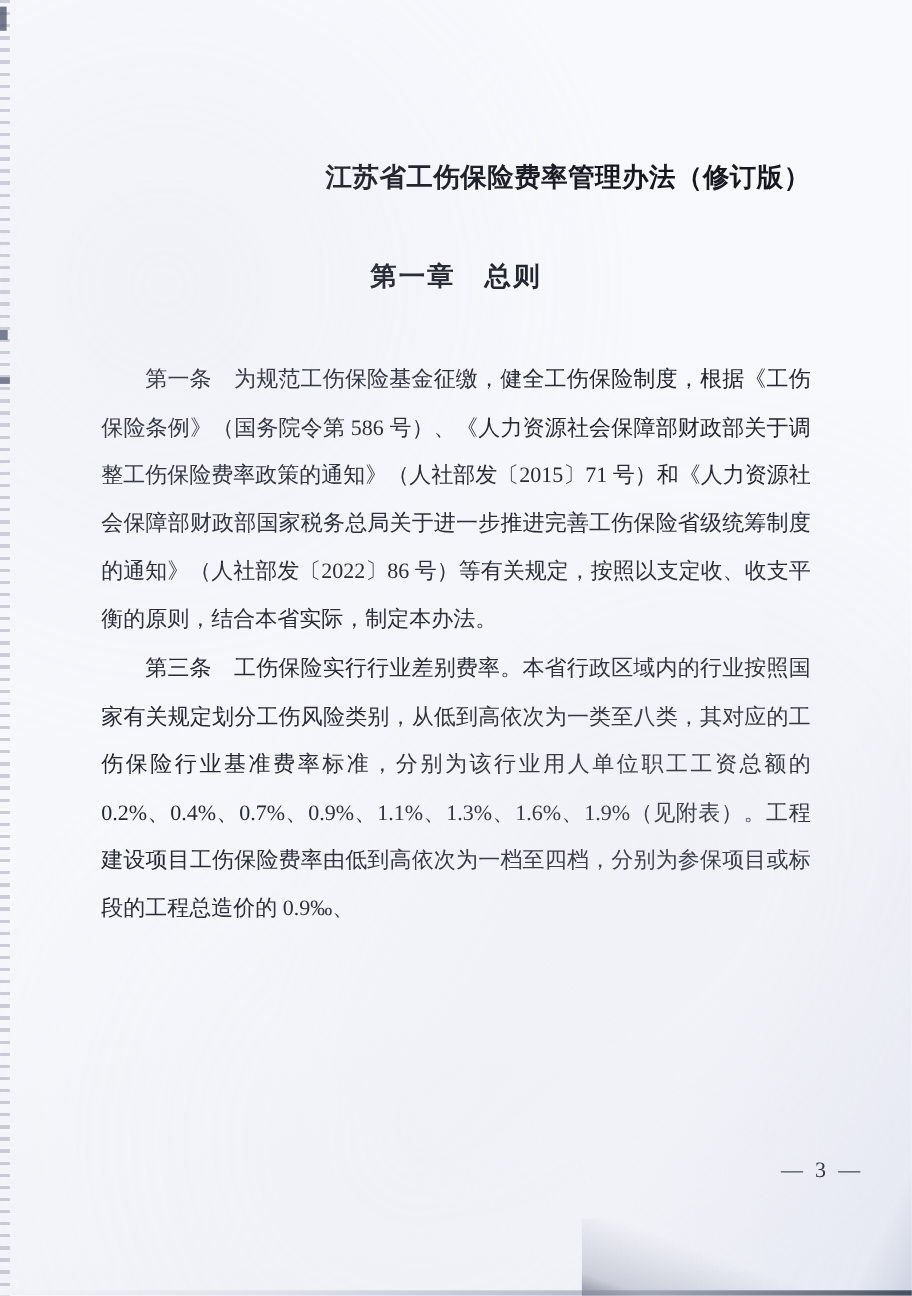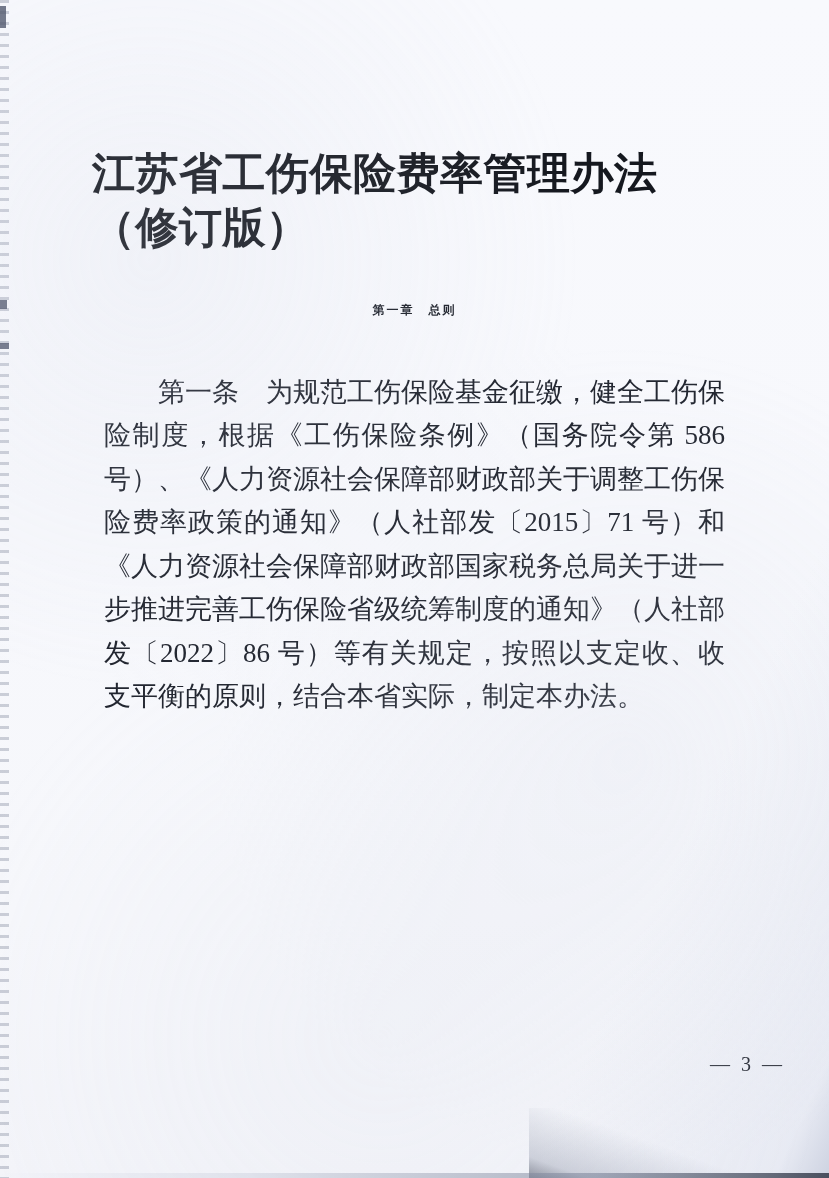--- a/index.html
+++ b/index.html
@@ -77,42 +77,42 @@
     left: 92px;
     top: 0;
     width: 645px;
     height: 100%;
     color: #20242e;
   }
 
   #doc-title {
     margin: 0;
     padding-top: 147px;
-    font-size: 43px;
+    font-size: 24px;
     font-weight: bold;
     line-height: 1.26;
-    text-align: left;
+    text-align: right;
     letter-spacing: 0.5px;
     color: #15181f;
   }
 
   #chapter-heading {
-    margin: 4px;
+    margin: 16px;
     padding-top: 44px;
-    font-size: 12px;
+    font-size: 24px;
     font-weight: bold;
     line-height: 1.3;
     text-align: center;
     letter-spacing: 2px;
     color: #1b1f28;
   }
 
   .article {
-    margin: 12px;
-    font-size: 27px;
+    margin: 0;
+    font-size: 20px;
     line-height: 43.5px;
     text-align: justify;
     text-align-last: left;
     text-justify: inter-ideograph;
     text-indent: 2em;
     color: #21252f;
   }
   #article-1 { padding-top: 40px; }
   #article-2 { padding-top: 2px; }
   #article-3 { padding-top: 2px; }
@@ -151,20 +151,21 @@
 
   <div id="text-column">
 
     <h1 id="doc-title">江苏省工伤保险费率管理办法（修订版）</h1>
 
     <h2 id="chapter-heading">第一章　总则</h2>
 
     <p class="article" id="article-1">第一条　为规范工伤保险基金征缴，健全工伤保险制度，根据《工伤保险条例》（国务院令第 586 号）、《人力资源社会保障部财政部关于调整工伤保险费率政策的通知》（人社部发〔2015〕71 号）和《人力资源社会保障部财政部国家税务总局关于进一步推进完善工伤保险省级统筹制度的通知》（人社部发〔2022〕86 号）等有关规定，按照以支定收、收支平衡的原则，结合本省实际，制定本办法。</p>
 
 
+    <p class="article" id="article-3">第三条　工伤保险实行行业差别费率。本省行政区域内的行业按照国家有关规定划分工伤风险类别，从低到高依次为一类至八类，其对应的工伤保险行业基准费率标准，分别为该行业用人单位职工工资总额的 0.2%、0.4%、0.7%、0.9%、1.1%、1.3%、1.6%、1.9%（见附表）。工程建设项目工伤保险费率由低到高依次为一档至四档，分别为参保项目或标段的工程总造价的 0.9‰、</p>
 
   </div>
 
   <div id="page-number">— 3 —</div>
 
   <div id="scan-grain"></div>
   <div id="page-curl"></div>
   <div id="page-bottom-edge"></div>
 
 </div>

